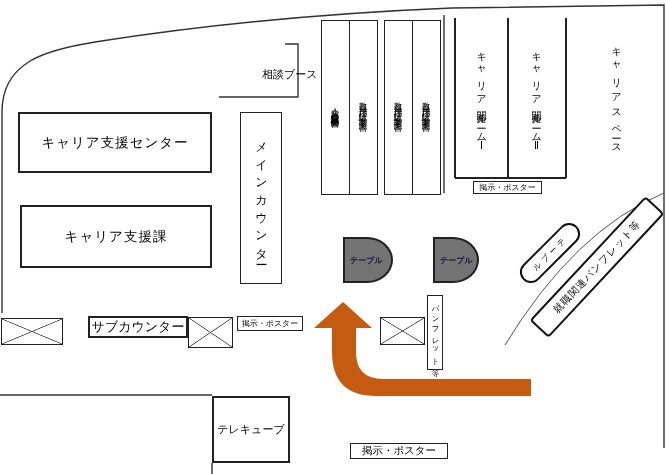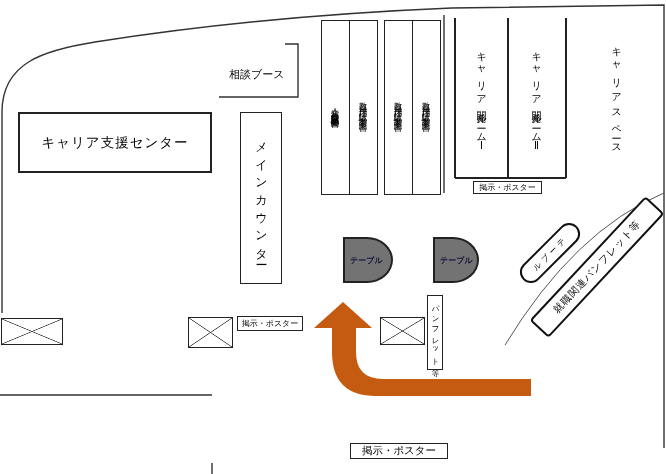--- a/index.html
+++ b/index.html
@@ -9,21 +9,21 @@
   }
   #lines{position:absolute;left:0;top:0;width:666px;height:474px;}
   .abs{position:absolute;box-sizing:border-box;}
   .box{
     position:absolute;box-sizing:border-box;border:2px solid #222;background:#fff;
     display:flex;align-items:center;justify-content:center;text-align:center;
   }
   .thinbox{border-width:1.5px;}
   .vflex{display:flex;align-items:center;justify-content:center;}
   .vtext{writing-mode:vertical-rl;text-orientation:mixed;}
-  .label{position:absolute;white-space:nowrap;}
+  .label{position:absolute;white-space:nowrap;margin-left:33px;}
   .xbox{
     position:absolute;box-sizing:border-box;border:1.6px solid #222;background-color:#fff;
     background-image:
       linear-gradient(to top right, transparent calc(50% - 0.7px), #333 50%, transparent calc(50% + 0.7px)),
       linear-gradient(to bottom right, transparent calc(50% - 0.7px), #333 50%, transparent calc(50% + 0.7px));
   }
   .dtable{
     position:absolute;box-sizing:border-box;border:2px solid #222;background:#737373;
     border-radius:0 26px 26px 0 / 0 23px 23px 0;
     display:flex;align-items:center;
@@ -57,20 +57,21 @@
     <path d="M664,193 Q575,230 505,345" fill="none" stroke="#555" stroke-width="1"></path>
 
     <path d="M343,302 L372,328 L356,328 L356,352 Q356,379 383,379 L531,379 L531,396 L376,396
              Q332,396 332,352 L332,328 L314,328 Z" fill="#C55A11"></path>
   </svg>
 
   <div class="label" style="left:229px;top:67px;font-size:11px;">相談ブース</div>
 
   <div class="box" style="left:18px;top:112px;width:194px;height:61px;font-size:13.5px;letter-spacing:1px;font-family:Liberation Serif, serif;">キャリア支援センター</div>
 
+  <div class="box" style="left:20px;top:205px;width:192px;height:63px;font-size:13.5px;letter-spacing:1px;">キャリア支援課</div>
 
   <div class="box thinbox" style="left:240px;top:112px;width:42px;height:172px;">
     <span class="vtext" style="font-size:12px;letter-spacing:4px;">メインカウンター</span>
   </div>
 
   <div class="box thinbox" style="left:321px;top:20px;width:29px;height:175px;">
     <span class="vtext" style="font-size:8.5px;letter-spacing:1px;">企業・公務員試験参考図書</span>
   </div>
   <div class="box thinbox" style="left:349px;top:20px;width:29px;height:175px;">
     <span class="vtext" style="font-size:8.5px;letter-spacing:2.5px;">教員採用試験参考図書</span>
@@ -105,27 +106,29 @@
   <div class="stadium" style="left:512px;top:242px;width:76px;height:22px;transform:rotate(-45deg);">
     <span style="font-size:8px;letter-spacing:3px;">ルブーテ</span>
   </div>
 
   <div class="rotbox" style="left:512px;top:254px;width:170px;height:26px;transform:rotate(-47deg);">
     <span style="font-size:10px;letter-spacing:1px;">就職関連パンフレット等</span>
   </div>
 
   <div class="xbox" style="left:1px;top:318px;width:62px;height:27px;"></div>
 
+  <div class="box" style="left:88px;top:316px;width:100px;height:22px;font-size:13px;">サブカウンター</div>
 
   <div class="xbox" style="left:188px;top:317px;width:45px;height:31px;"></div>
 
   <div class="box thinbox" style="left:237px;top:316px;width:66px;height:15px;font-size:8px;">掲示・ポスター</div>
 
   <div class="xbox" style="left:380px;top:317px;width:45px;height:28px;"></div>
   <div class="box thinbox" style="left:427px;top:295px;width:16px;height:75px;">
     <span class="vtext" style="font-size:7.5px;letter-spacing:2px;">パンフレット等</span>
   </div>
 
+  <div class="box" style="left:212px;top:396px;width:78px;height:67px;font-size:11px;">テレキューブ</div>
 
   <div class="box thinbox" style="left:350px;top:443px;width:98px;height:16px;font-size:10.5px;">掲示・ポスター</div>
 
 
 </div>
 
 </body></html>

